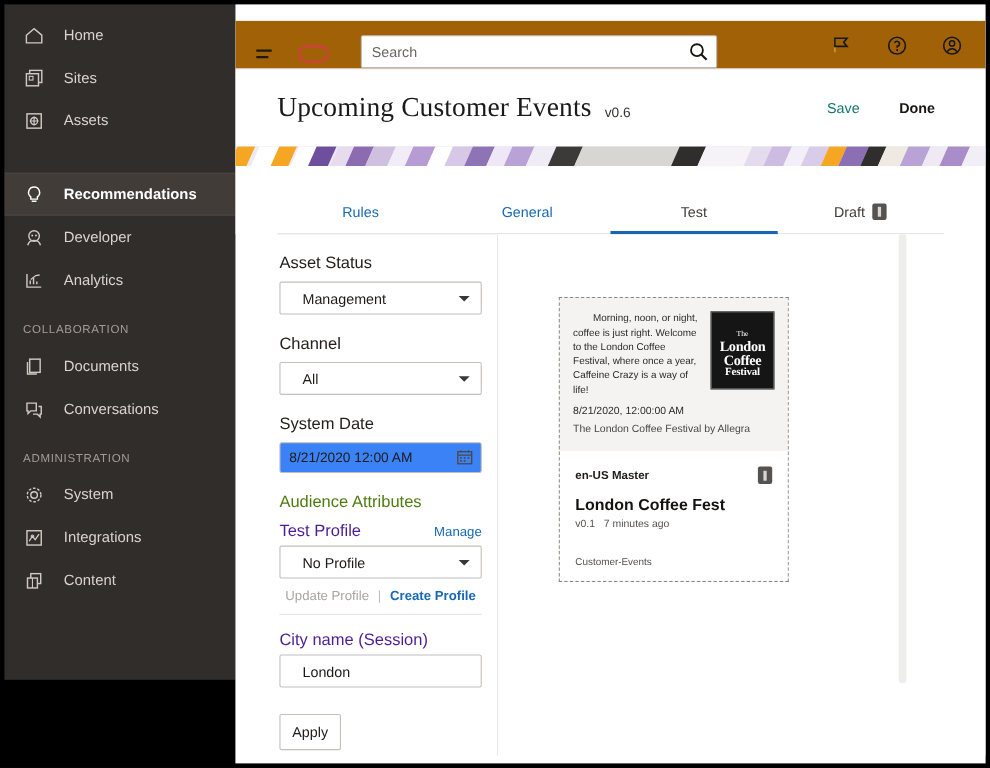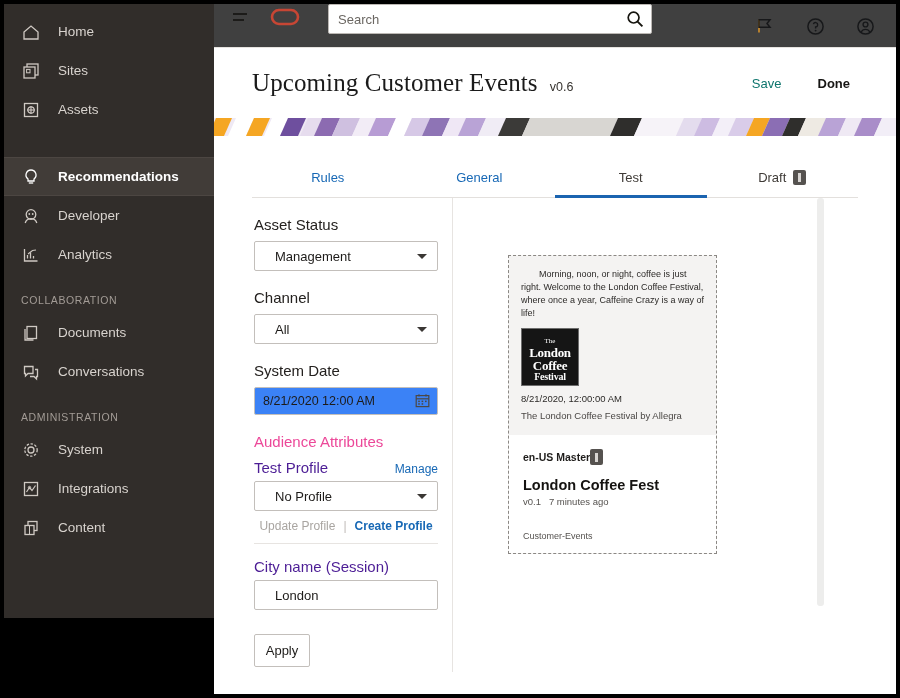--- a/index.html
+++ b/index.html
@@ -61,25 +61,26 @@
   #main {
     position: absolute;
     left: 214px; top: 4px;
     width: 682px; height: 690px;
     background: #ffffff;
     overflow: hidden;
   }
   
   #appbar {
     height: 44px;
-    background: #404040;
+    background: #a16207;
     border-bottom: 1px solid #e6e3e0;
-    display: flex; align-items: flex-start;
+    display: flex; align-items: flex-end;
     padding: 0 14px;
     position: relative;
+    margin-top: 15px;
   }
   #hamburger {
     width: 26px; height: 26px;
     display:flex; align-items:center; justify-content:center;
     cursor: pointer; margin-right: 14px;
   }
   #oracle-logo {
     width: 34px; height: 26px;
     display:flex; align-items:center; justify-content:center;
     margin-right: 26px;
@@ -281,49 +282,49 @@
     width: 56px; height: 33px;
     border: 1px solid #c3bfbb;
     border-radius: 2px;
     background: #fff;
     font-family: "Liberation Sans", sans-serif;
     font-size: 13px;
     color: #1d1b19;
     cursor: pointer;
     margin-top: 6px;
   }
-  .section-title { font-size: 15px; color: #ec4899; margin: 4px 0 9px 0; }
+  .section-title { font-size: 15px; color: #4d7c0f; margin: 4px 0 9px 0; }
 
   
   #right-pane {
     flex: 1;
     position: relative;
     background: #fff;
     padding-top: 57px;
   }
   #preview-card {
     margin-left: 55px;
     width: 209px;
     border: 1px dashed #8b8884;
     background: #f7f6f5;
   }
   #preview-top {
     padding: 12px 12px 8px 12px;
     background: #f4f3f2;
   }
-  .promo-row { display: flex; gap: 8px; flex-direction: column; }
+  .promo-row { display: flex; gap: 8px; }
   .promo-text {
     font-size: 9px;
     line-height: 13px;
     color: #2c2a28;
     flex: 1;
   }
   .promo-text .indent { display:inline-block; width: 18px; }
   .promo-logo {
-    width: 58px; height: 58px;
+    width: 58px; height: 71px;
     flex: 0 0 58px;
     background: #151515;
     border: 1px solid #6d6d6d;
     display: flex; flex-direction: column;
     align-items: center; justify-content: center;
     color: #fff;
     font-family: "Liberation Serif", serif;
     line-height: 1;
     padding-top: 6px;
   }
@@ -338,21 +339,21 @@
     font-size: 9.5px; color: #4a4745; margin-top: 6px;
     height: 17px; overflow: hidden;
   }
   #preview-bottom {
     background: #ffffff;
     padding: 14px 14px 12px 14px;
     min-height: 110px;
     position: relative;
   }
   .pb-row1 {
-    display: flex; align-items: center; 
+    display: flex; align-items: center; justify-content: space-between;
   }
   .pb-locale { font-size: 10.5px; color: #1f1d1b; font-weight: bold; }
   .pb-badge {
     width: 13px; height: 16px;
     background: #55524f;
     border-radius: 2px;
     position: relative;
   }
   .pb-badge::after {
     content: "";

